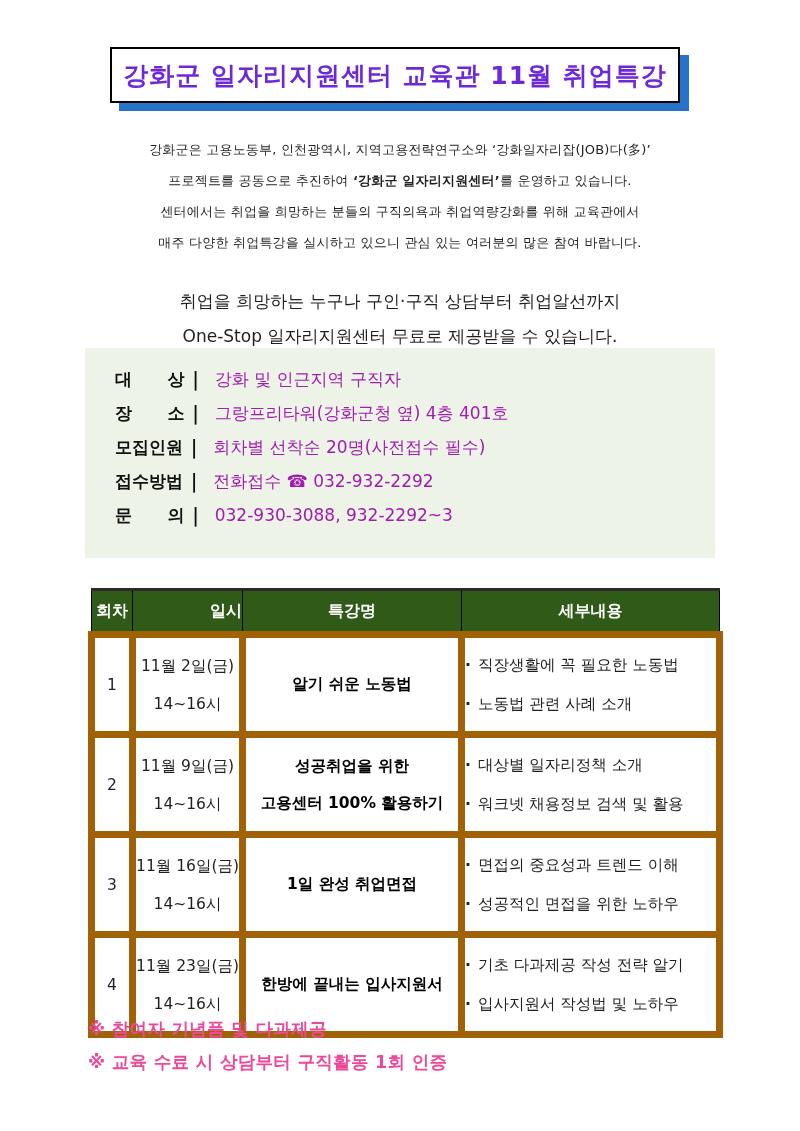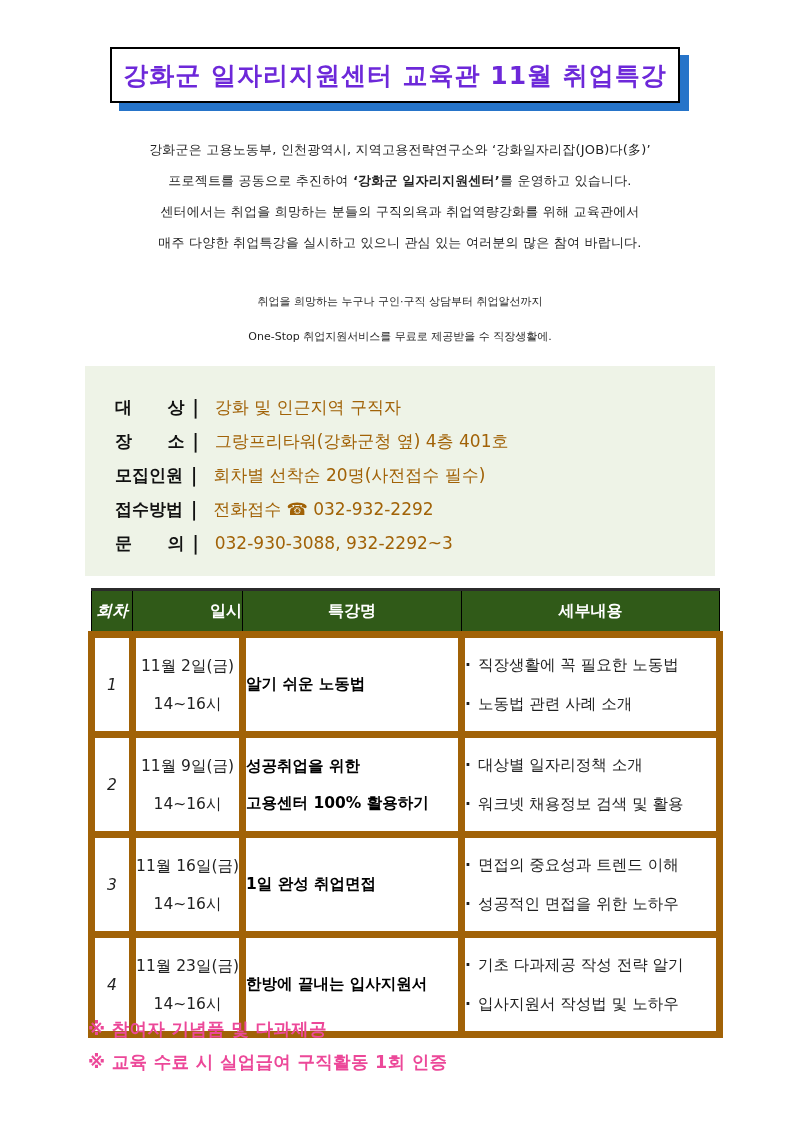--- a/index.html
+++ b/index.html
@@ -26,35 +26,35 @@
 
   
   .intro {
     position: absolute; left: 0; top: 134px; width: 800px;
     text-align: center; font-size: 13px; line-height: 31px;
     letter-spacing: 0.2px;
   }
   .intro .bold { font-weight: bold; }
   .subintro {
     position: absolute; left: 0; top: 284px; width: 800px;
-    text-align: center; font-size: 11px; line-height: 35px;
+    text-align: center; font-size: 17px; line-height: 35px;
   }
 
   
   .info-box {
-    position: absolute; left: 85px; top: 366px;
+    position: absolute; left: 85px; top: 348px;
     width: 630px; height: 210px;
     background: #eef3e7;
     box-sizing: border-box;
-    padding: 24px 0 0 30px;
+    padding: 14px 0 0 30px;
   }
   .info-row { height: 34px; display: flex; align-items: center; font-size: 17px; }
   .info-label { font-weight: bold; white-space: pre; color: #111; }
   .info-divider { font-weight: bold; margin: 0 16px 0 8px; transform: scaleY(1.15); color: #111; }
-  .info-value { color: #a16207; }
+  .info-value { color: #a21caf; }
 
   
   .table-wrap { position: absolute; left: 88px; top: 588px; width: 624px; }
   table.schedule {
     border-collapse: collapse; table-layout: fixed;
     width: 624px;
     border-top: 3px solid #2b2b2b;
     border-bottom: 4px solid #4f4f4f;
     border-left: 1.5px solid #333;
     border-right: 1.5px solid #333;
@@ -63,27 +63,27 @@
     background: #305a18; color: #ffffff;
     font-size: 16px; font-weight: bold;
     height: 40px; border: 1px solid #000;
     padding: 0;
   }
   table.schedule td {
     border: 7px solid #a16207;
     height: 93px; padding: 0;
     font-size: 15.5px; vertical-align: middle;
   }
-  .c-no    { width: 40px; font-style: italic; }
+  .c-no    { width: 40px; }
   .c-date  { width: 109px; text-align: right; }
   .c-title { width: 218px; }
   .c-det   { width: 257px; }
   td.c-no { text-align: center; font-size: 15px; }
   td.c-date { text-align: center; line-height: 38px; }
-  td.c-title { text-align: left; font-weight: bold; font-size: 16px; line-height: 37px; color: #000; }
+  td.c-title { text-align: center; font-weight: bold; font-size: 16px; line-height: 37px; color: #000; }
   td.c-det { padding-left: 11px; line-height: 39px; }
   .detail-line { display: flex; align-items: baseline; }
   .bullet { margin-right: 7px; font-weight: bold; }
 
   
   .notes {
     position: absolute; left: 88px; top: 1013px;
     color: #ec4899; font-weight: bold;
     font-size: 17.5px; line-height: 33px;
     letter-spacing: 0.3px;
@@ -98,21 +98,21 @@
 
 <div class="intro">
   <div>강화군은 고용노동부, 인천광역시, 지역고용전략연구소와 ‘강화일자리잡(JOB)다(多)’</div>
   <div><span>프로젝트를 공동으로 추진하여 </span><span class="bold">‘강화군 일자리지원센터’</span><span>를 운영하고 있습니다.</span></div>
   <div>센터에서는 취업을 희망하는 분들의 구직의욕과 취업역량강화를 위해 교육관에서</div>
   <div>매주 다양한 취업특강을 실시하고 있으니 관심 있는 여러분의 많은 참여 바랍니다.</div>
 </div>
 
 <div class="subintro">
   <div>취업을 희망하는 누구나 구인·구직 상담부터 취업알선까지</div>
-  <div>One-Stop 취업지원서비스를 무료로 제공받을 수 직장생활에.</div>
+  <div>One-Stop 일자리지원센터 무료로 제공받을 수 있습니다.</div>
 </div>
 
 <div class="info-box">
   <div class="info-row">
     <span class="info-label">대      상</span>
     <span class="info-divider">|</span>
     <span class="info-value">강화 및 인근지역 구직자</span>
   </div>
   <div class="info-row">
     <span class="info-label">장      소</span>
@@ -227,14 +227,14 @@
               <span>입사지원서 작성법 및 노하우</span>
             </div>
         </td>
       </tr>
     </tbody>
   </table>
 </div>
 
 <div class="notes">
   <div>※ 참여자 기념품 및 다과제공</div>
-  <div>※ 교육 수료 시 실업급여 구직활동 1회 인증</div>
+  <div>※ 교육 수료 시 상담부터 구직활동 1회 인증</div>
 </div>
 
 </body></html>

